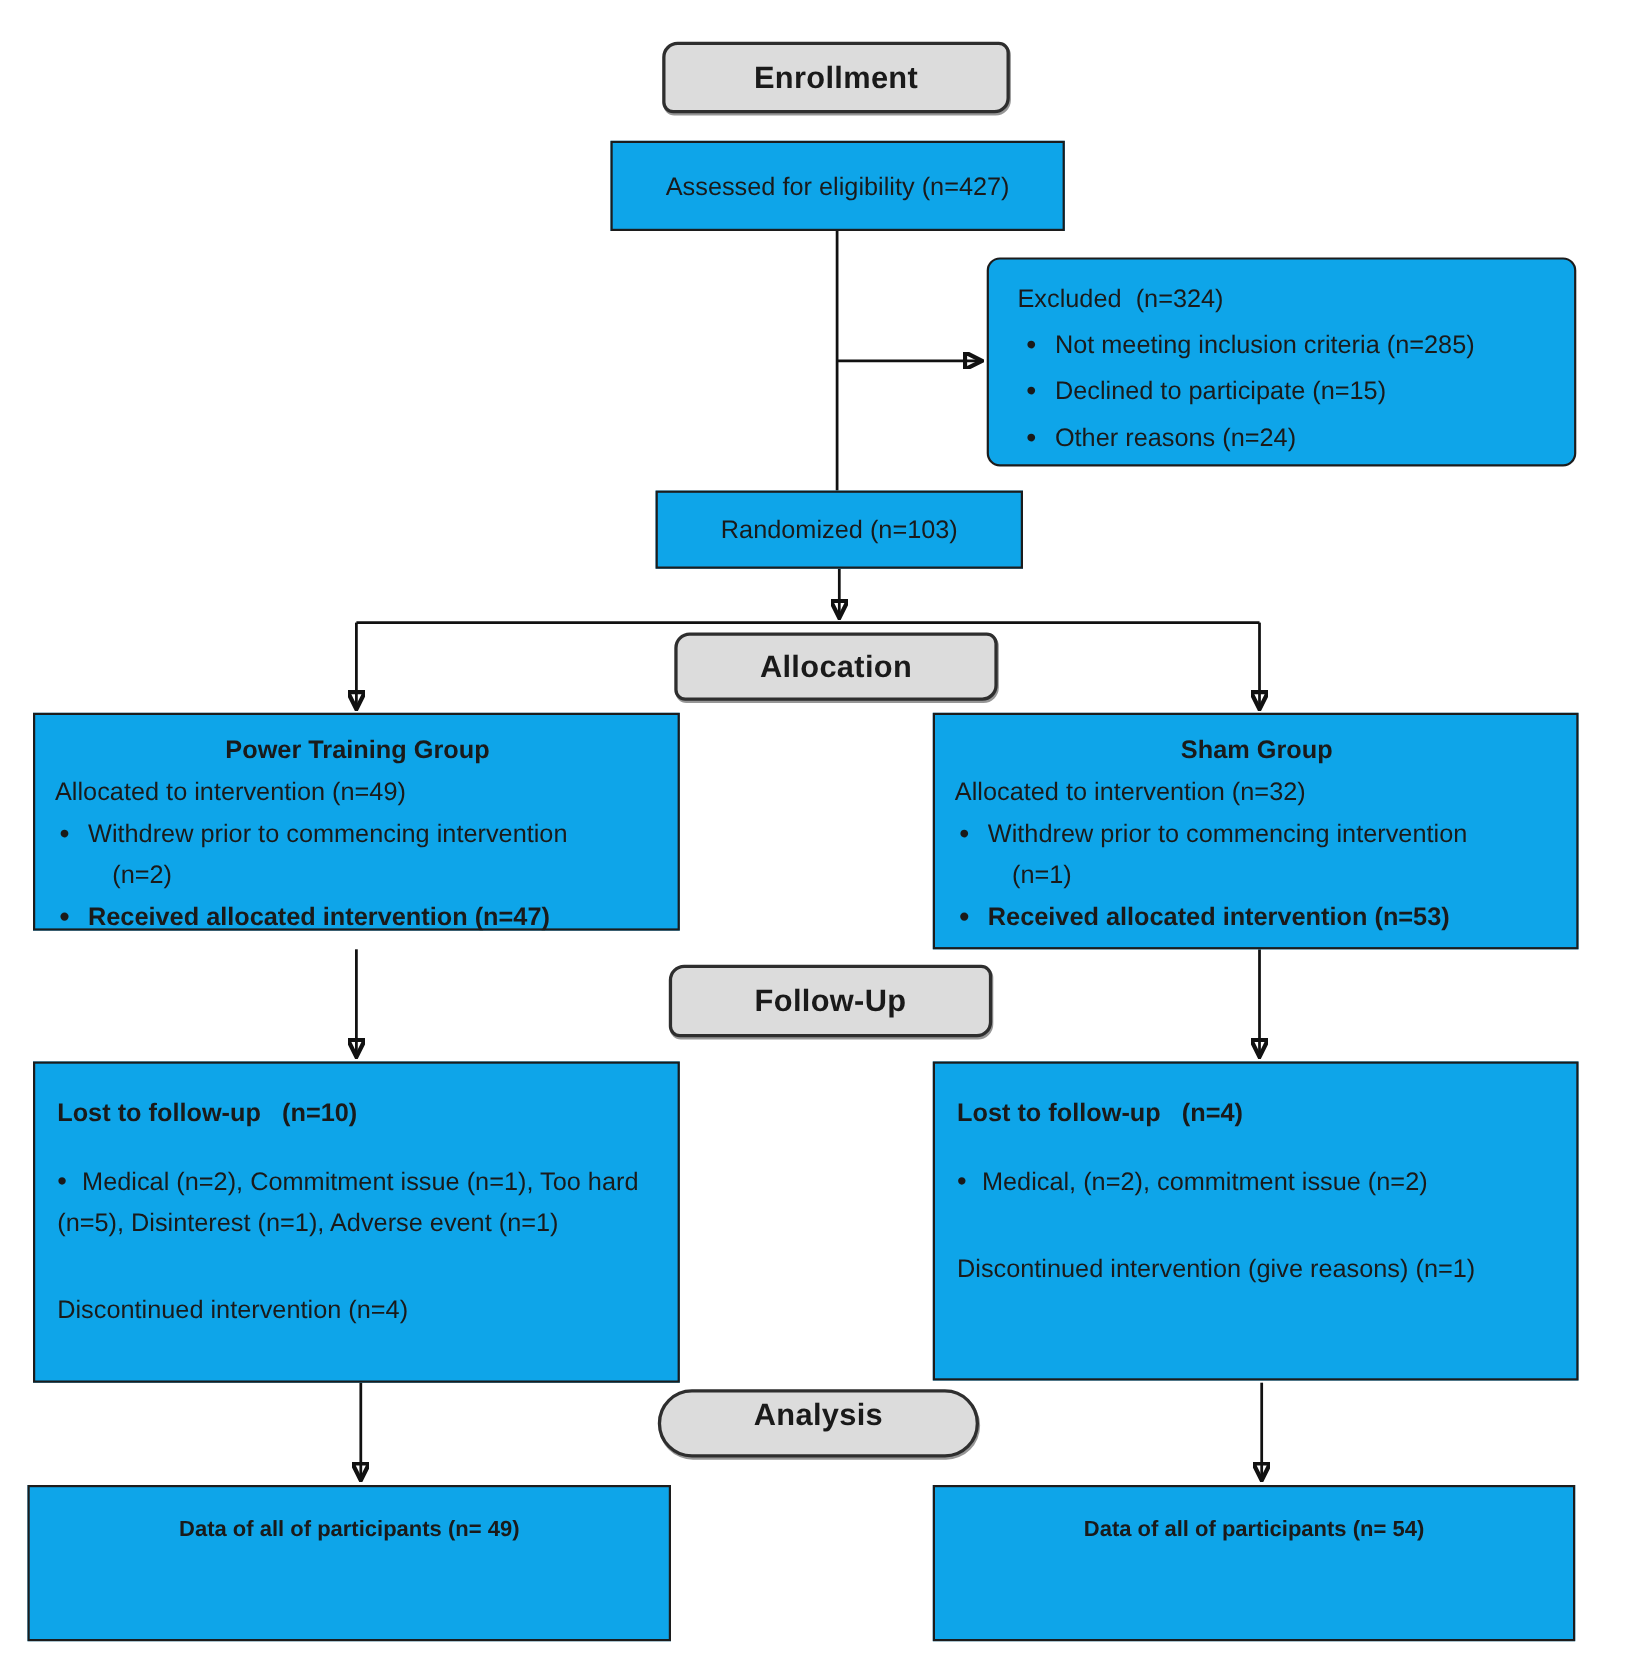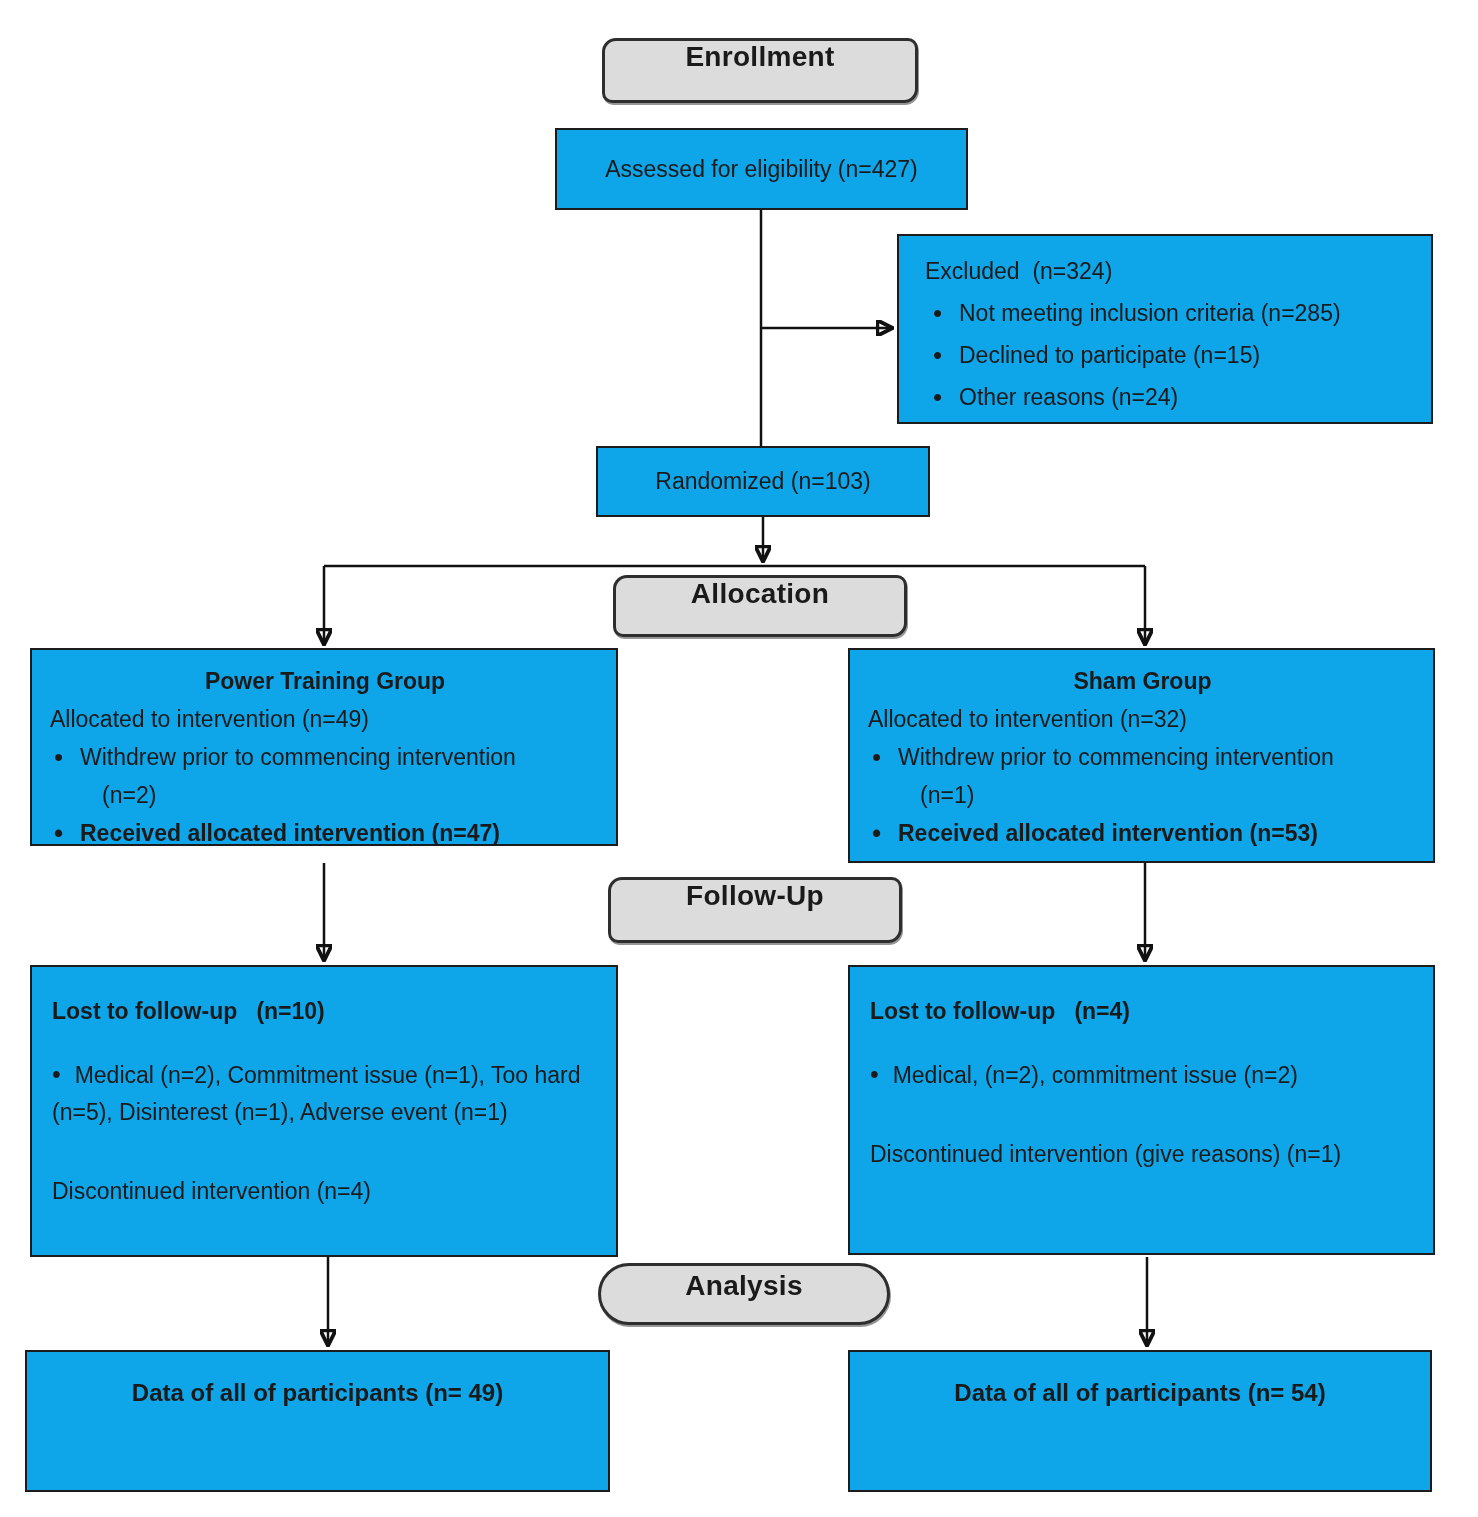--- a/index.html
+++ b/index.html
@@ -20,27 +20,27 @@
     position:absolute;z-index:2;background:#0ea5e9;
     border:2px solid var(--border);box-sizing:border-box;
     font-size:23px;line-height:1.4;
   }
   .center-box{display:flex;align-items:center;justify-content:center;text-align:center;}
 
   .stage{
     position:absolute;z-index:3;background:var(--stage-fill);
     border:3px solid #2e2e2e;border-radius:14px 10px 14px 10px;
     box-shadow:1px 2px 0 rgba(45,45,45,.5);
-    display:flex;justify-content:center;
+    display:flex;align-items:center;justify-content:center;
     font-weight:bold;font-size:28px;letter-spacing:.3px;box-sizing:border-box;
   }
   .stage.top-align{align-items:flex-start;padding-top:4px;border-radius:31px;}
 
   
-  .box-excluded{padding:14px 18px 11px 26px;line-height:42px;}
+  .box-excluded{padding:14px 18px 11px 26px;line-height:42px;border-radius:12px;}
   ul.plain{list-style:none;margin:0;padding:0;}
   ul.plain li{position:relative;padding-left:34px;}
   ul.plain li::before{content:"\2022";position:absolute;left:8px;top:0;font-size:26px;}
 
   
   .alloc{padding:12px 16px 0 18px;line-height:38px;}
   .box-title{text-align:center;font-weight:bold;}
   .alloc p{margin:0;}
   .alloc ul.plain li{padding-left:30px;}
   .alloc ul.plain li::before{left:4px;}
@@ -49,21 +49,21 @@
 
   
   .fu{padding:26px 20px 0 20px;line-height:37px;}
   .fu p{margin:0;}
   .fu .fu-lost{font-weight:bold;}
   .fu .bullet-para{margin-top:26px;}
   .fu .bullet-para::before{content:"\2022\00a0\00a0";font-size:25px;}
   .fu .fu-disc{margin-top:42px;}
 
   
-  .an{display:flex;justify-content:center;padding-top:24px;font-weight:bold;font-size:24px;text-align:center;}
+  .an{display:flex;justify-content:center;padding-top:24px;font-weight:bold;font-size:20px;text-align:center;}
 </style>
 </head>
 <body>
 
 <div class="canvas">
 
   <svg class="connectors" width="1478" height="1517" viewBox="0 0 1478 1517">
     <defs>
       <marker id="arrow" viewBox="0 0 10 10" refX="9.5" refY="5" markerWidth="7.5" markerHeight="6.2" orient="auto-start-reverse">
         <path d="M0,0 L10,5 L0,10 z" fill="#111" stroke="none"></path>

